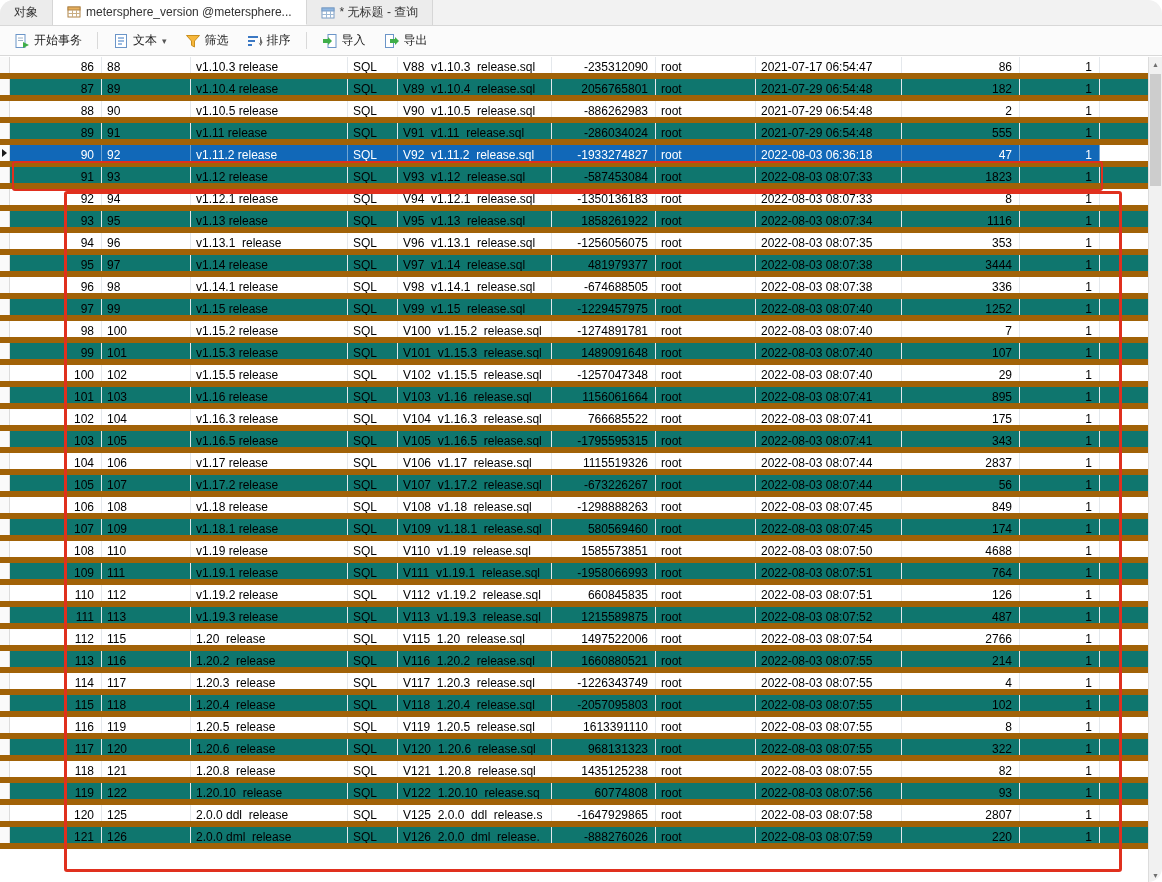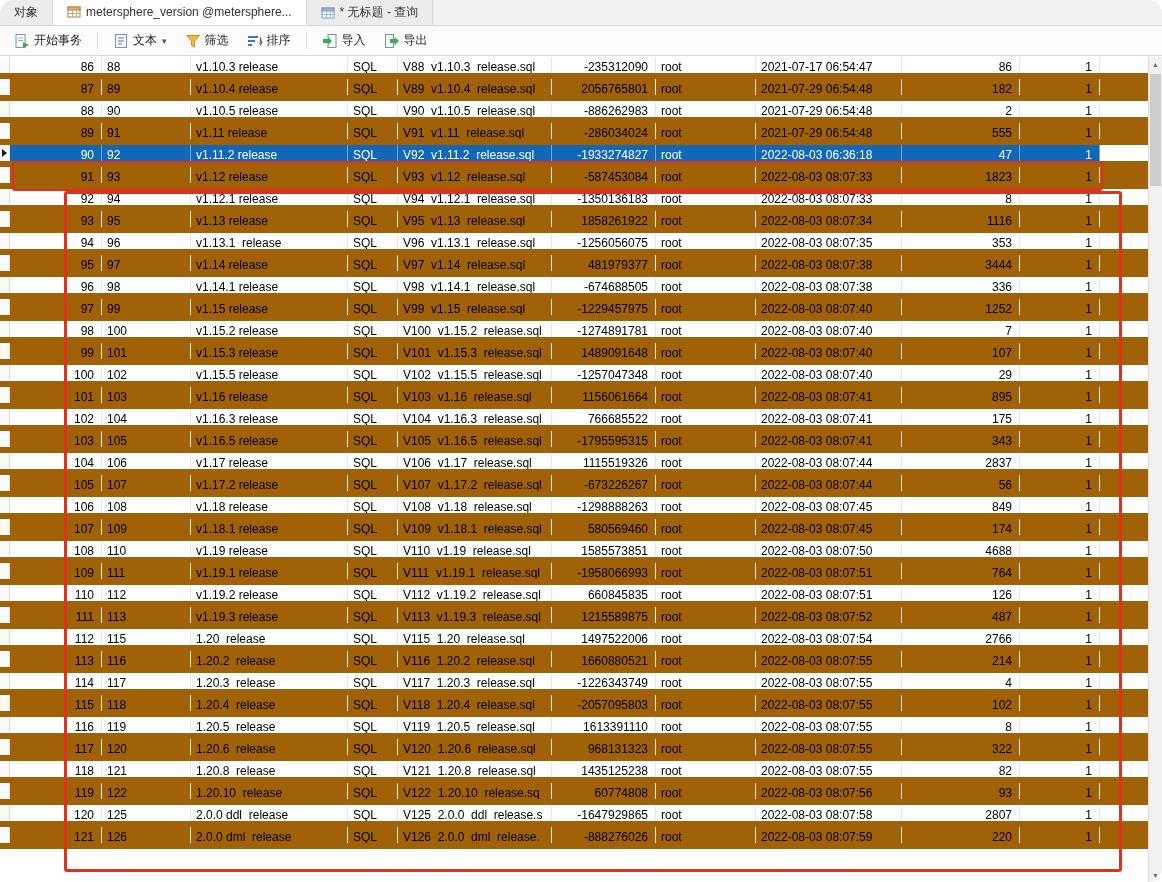--- a/index.html
+++ b/index.html
@@ -28,21 +28,21 @@
            background:linear-gradient(#eef5fb,#d8e8f4); border-bottom:1px solid #b6cbdc;
            font-size:12px; color:#1b1b1b; }
   .hcell { padding-left:5px; border-right:1px solid #c8d8e6; overflow:hidden; white-space:pre; flex:none; }
   .hfill { flex:1; }
   .gut { width:10px; flex:none; background:#fafafa; border-right:1px solid #dcdcdc;
          display:flex; align-items:center; justify-content:center; }
   .ghead .gut { background:transparent; border-right:1px solid #c8d8e6; }
 
   .grow { display:flex; height:22px; line-height:21px; font-size:12px; color:#000;
           border-bottom:6px solid #a16207; background:#fff; }
-  .grow.alt { background:#a16207; }
+  .grow.alt { background:#0f766e; }
   .grow.alt .gut { background:#fafafa; }
   .cell { flex:none; overflow:hidden; white-space:pre; border-right:1px solid #e4e8ec; }
   .a-l { text-align:left; padding-left:5px; }
   .a-r { text-align:right; padding-right:7px; }
   .rfill { flex:1; }
   .grow.selected .cell { background:#1168b8; color:#fff; border-right:1px solid rgba(255,255,255,.4); }
   .sel-arrow { width:0; height:0; border-left:5px solid #1b1b1b;
                border-top:4px solid transparent; border-bottom:4px solid transparent; }
 
   .w0{width:92px}.w1{width:89px}.w2{width:157px}.w3{width:50px}.w4{width:154px}

